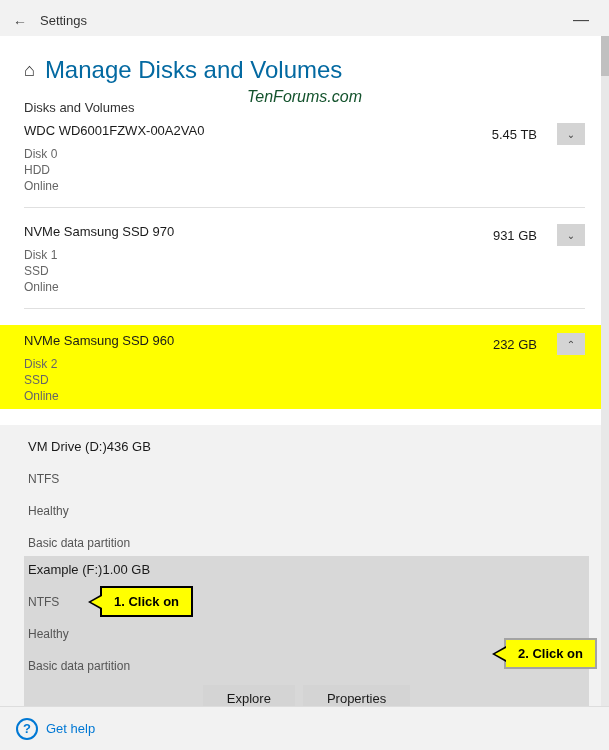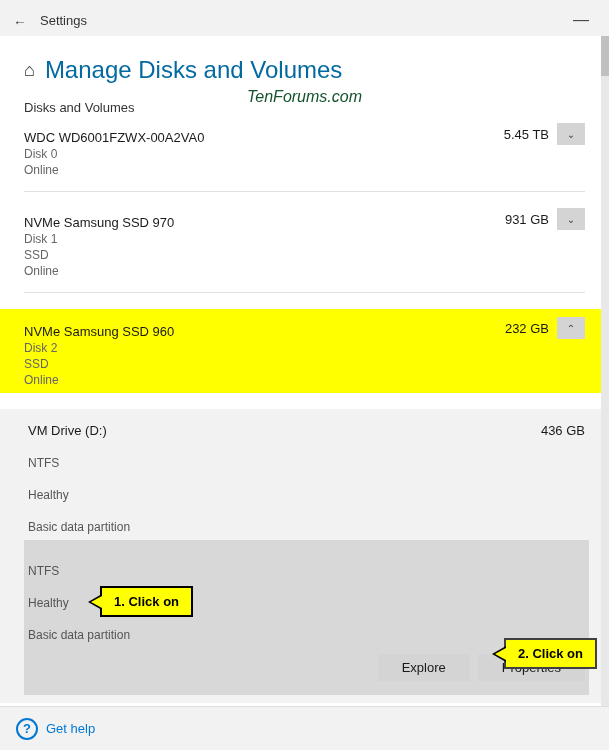--- a/index.html
+++ b/index.html
@@ -99,31 +99,31 @@
       border-bottom: none;
     }
     .disk-item.highlighted {
       background: #ffff00;
       margin: 16px -24px;
       padding: 8px 24px 6px 24px;
     }
 
     .disk-row {
       display: flex;
-      align-items: flex-end;
+      align-items: flex-start;
       justify-content: space-between;
     }
     .disk-name {
       font-size: 13px;
       color: #1a1a1a;
     }
     .disk-size-row {
       display: flex;
       align-items: center;
-      gap: 8px;
+      gap: 20px;
     }
     .disk-size {
       font-size: 13px;
       color: #1a1a1a;
     }
     .chevron-btn {
       width: 28px;
       height: 22px;
       background: #d4d4d4;
       border: none;
@@ -150,21 +150,21 @@
       padding: 6px 0;
     }
     .volume-item.selected {
       background: #d8d8d8;
       margin: 0 -4px;
       padding: 6px 4px;
     }
     .volume-row {
       display: flex;
       align-items: center;
-      justify-content: space-between;
+      justify-content: flex-start;
       position: relative;
     }
     .volume-name {
       font-size: 13px;
       color: #1a1a1a;
       font-weight: 400;
     }
     .volume-sub {
       font-size: 12px;
       color: #555;
@@ -205,21 +205,21 @@
       border-top: 6px solid transparent;
       border-bottom: 6px solid transparent;
       border-right: 11px solid #ffff00;
     }
 
     .callout-2 {
       position: absolute;
       right: 12px;
       top: 638px;
       background: #ffff00;
-      border: 2px solid #404040;
+      border: 2px solid #a3a3a3;
       padding: 6px 12px;
       font-size: 13px;
       font-weight: 600;
       color: #000;
       white-space: nowrap;
       z-index: 20;
     }
     .callout-2::before {
       content: '';
       position: absolute;
@@ -239,21 +239,21 @@
       border-top: 6px solid transparent;
       border-bottom: 6px solid transparent;
       border-right: 11px solid #ffff00;
     }
 
     
     .action-buttons {
       display: flex;
       gap: 8px;
       padding: 12px 0 8px 0;
-      justify-content: flex-end;
+      justify-content: center;
     }
     .action-btn {
       padding: 6px 24px;
       background: #d4d4d4;
       border: none;
       cursor: pointer;
       font-size: 13px;
       color: #1a1a1a;
     }
 
@@ -340,20 +340,21 @@
 
   <div class="disk-item">
     <div class="disk-row">
       <span class="disk-name">WDC WD6001FZWX-00A2VA0</span>
       <div class="disk-size-row">
         <span class="disk-size">5.45 TB</span>
         <button class="chevron-btn">⌄</button>
       </div>
     </div>
     <div class="disk-sub">Disk 0</div>
+    <div class="disk-sub">HDD</div>
     <div class="disk-sub">Online</div>
   </div>
 
   <div class="divider"></div>
 
   <div class="disk-item">
     <div class="disk-row">
       <span class="disk-name">NVMe Samsung SSD 970</span>
       <div class="disk-size-row">
         <span class="disk-size">931 GB</span>
@@ -386,20 +387,24 @@
       <div class="volume-row">
         <span class="volume-name">VM Drive (D:)</span>
         <span class="disk-size">436 GB</span>
       </div>
       <div class="volume-sub">NTFS</div>
       <div class="volume-sub">Healthy</div>
       <div class="volume-sub">Basic data partition</div>
     </div>
 
     <div class="volume-item selected">
+      <div class="volume-row">
+        <span class="volume-name">Example (F:)</span>
+        <span class="disk-size">1.00 GB</span>
+      </div>
       <div class="volume-sub">NTFS</div>
       <div class="volume-sub">Healthy</div>
       <div class="volume-sub">Basic data partition</div>
 
       <div class="action-buttons">
         <button class="action-btn">Explore</button>
         <button class="action-btn">Properties</button>
       </div>
     </div>
 

